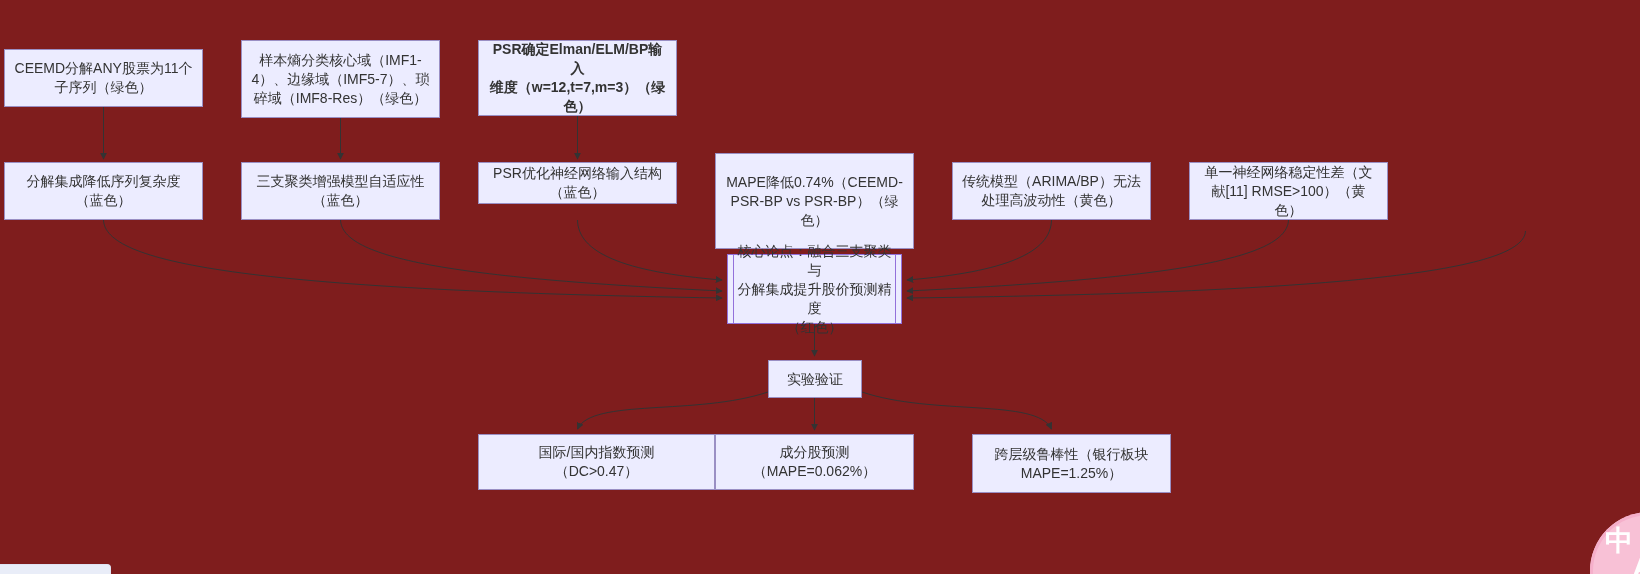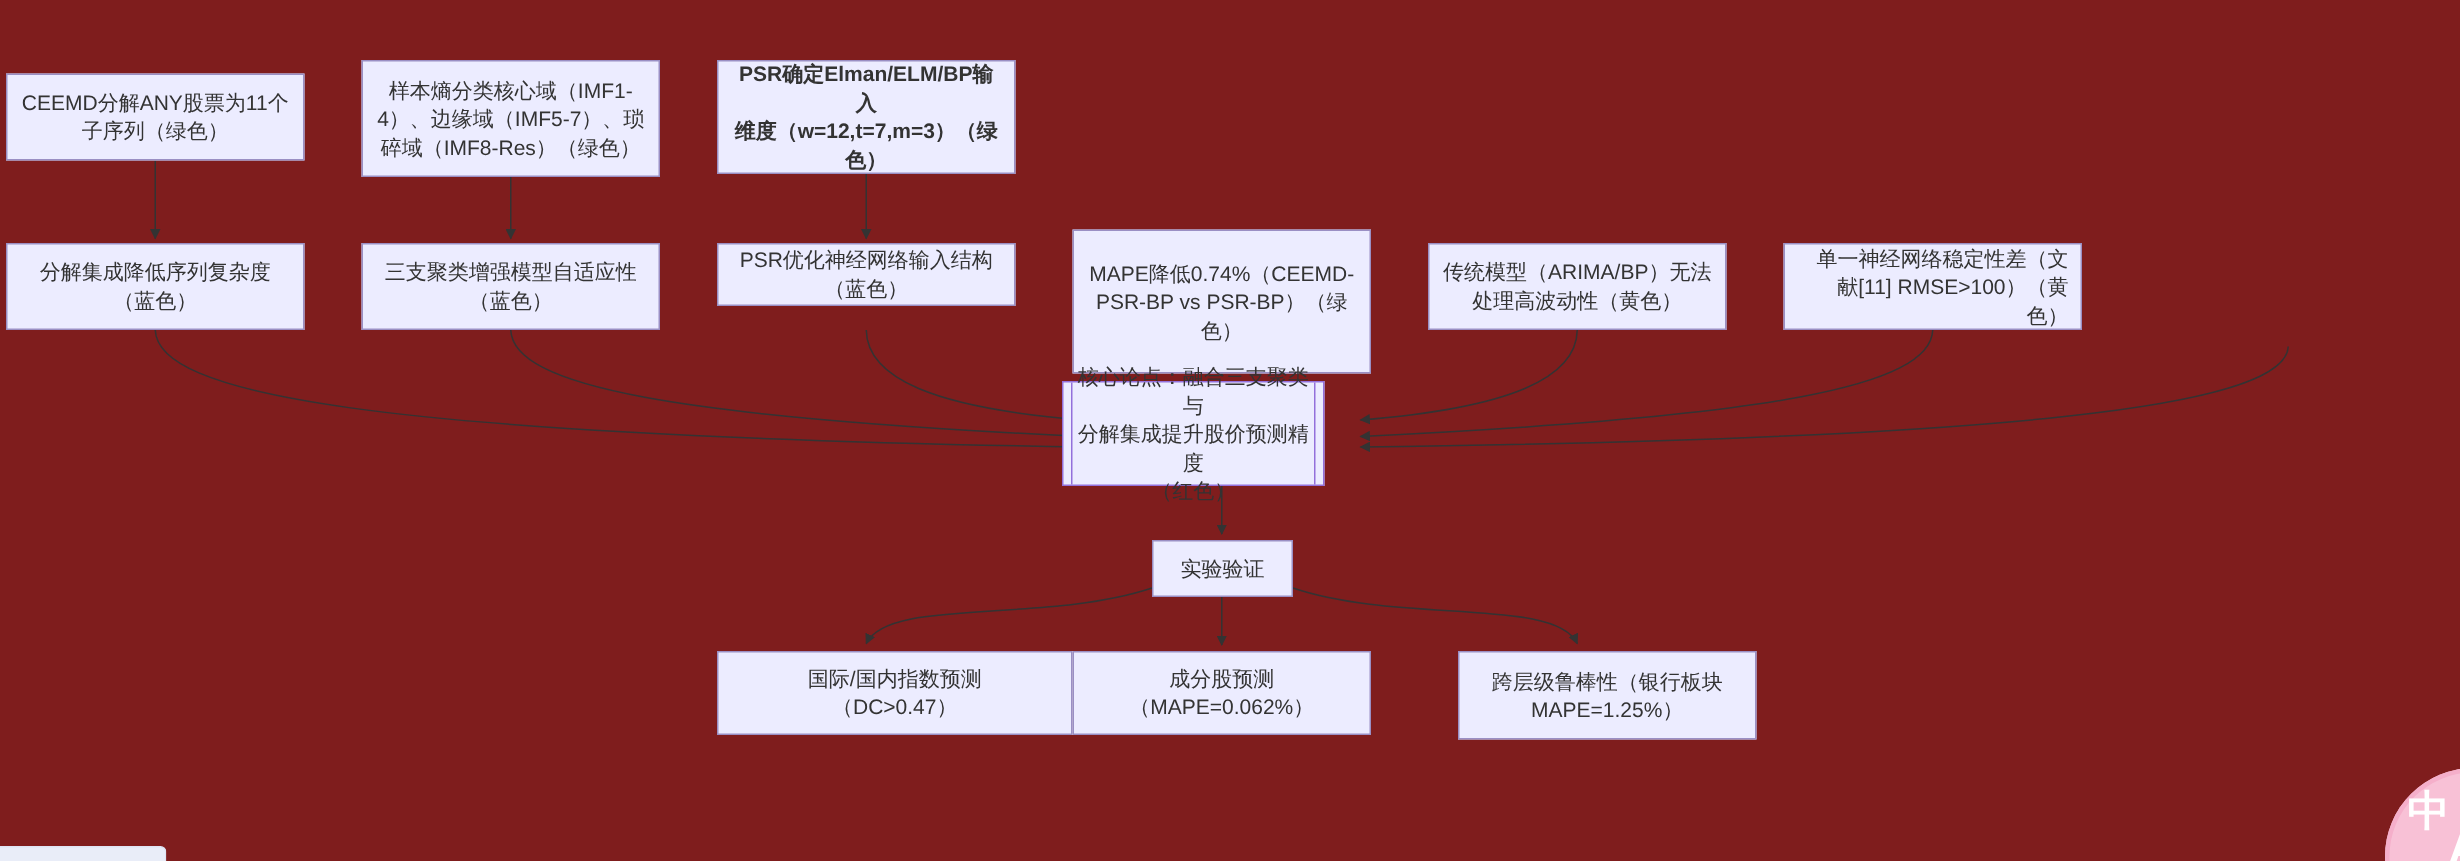--- a/index.html
+++ b/index.html
@@ -30,24 +30,24 @@
   
   #n-ceemd   {left:4px;   top:49px;  width:199px; height:58px;}
   #n-entropy {left:241px; top:40px;  width:199px; height:78px;}
   #n-psrdim  {left:478px; top:40px;  width:199px; height:76px;font-weight:bold;}
   
   #n-decomp  {left:4px;   top:162px; width:199px; height:58px;}
   #n-threeway{left:241px; top:162px; width:199px; height:58px;}
   #n-psropt  {left:478px; top:162px; width:199px; height:42px;}
   #n-mape    {left:715px; top:153px; width:199px; height:96px;}
   #n-trad    {left:952px; top:162px; width:199px; height:58px;}
-  #n-single  {left:1189px;top:162px; width:199px; height:58px;text-align:right;}
+  #n-single  {left:1189px;top:162px; width:199px; height:58px;}
   #n-twoway  {left:1426px;top:151px; width:199px; height:80px;}
   
-  #n-core    {left:708px; top:254px; width:175px; height:70px; border-color:#9370DB;}
+  #n-core    {left:727px; top:254px; width:175px; height:70px; border-color:#9370DB;}
   #n-core::before, #n-core::after{
     content:"";position:absolute;top:0;bottom:0;width:1px;background:#9370DB;
   }
   #n-core::before{left:5px;}
   #n-core::after{right:5px;}
   
   #n-verify  {left:768px; top:360px; width:94px;  height:38px;}
   #n-index   {left:478px; top:434px; width:237px; height:56px;}
   #n-stock   {left:715px; top:434px; width:199px; height:56px;}
   #n-robust  {left:972px; top:434px; width:199px; height:59px;}

